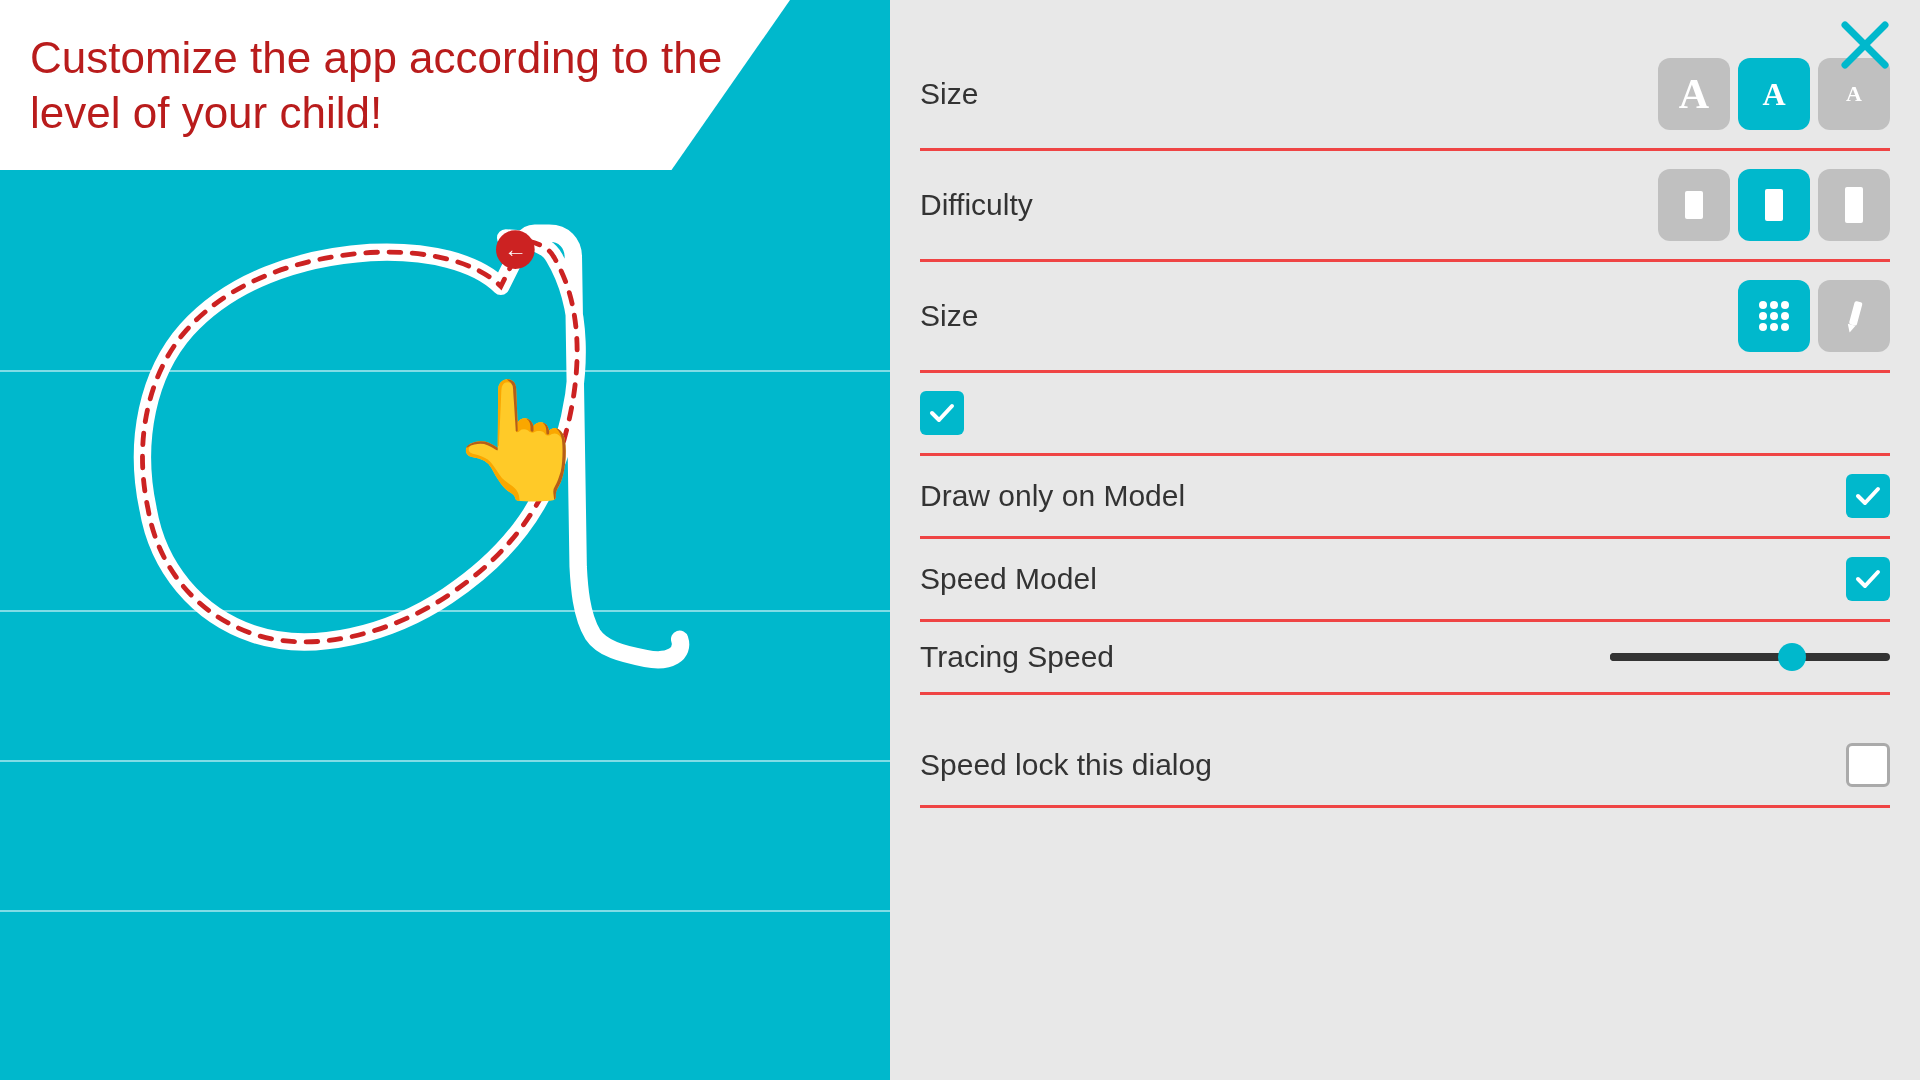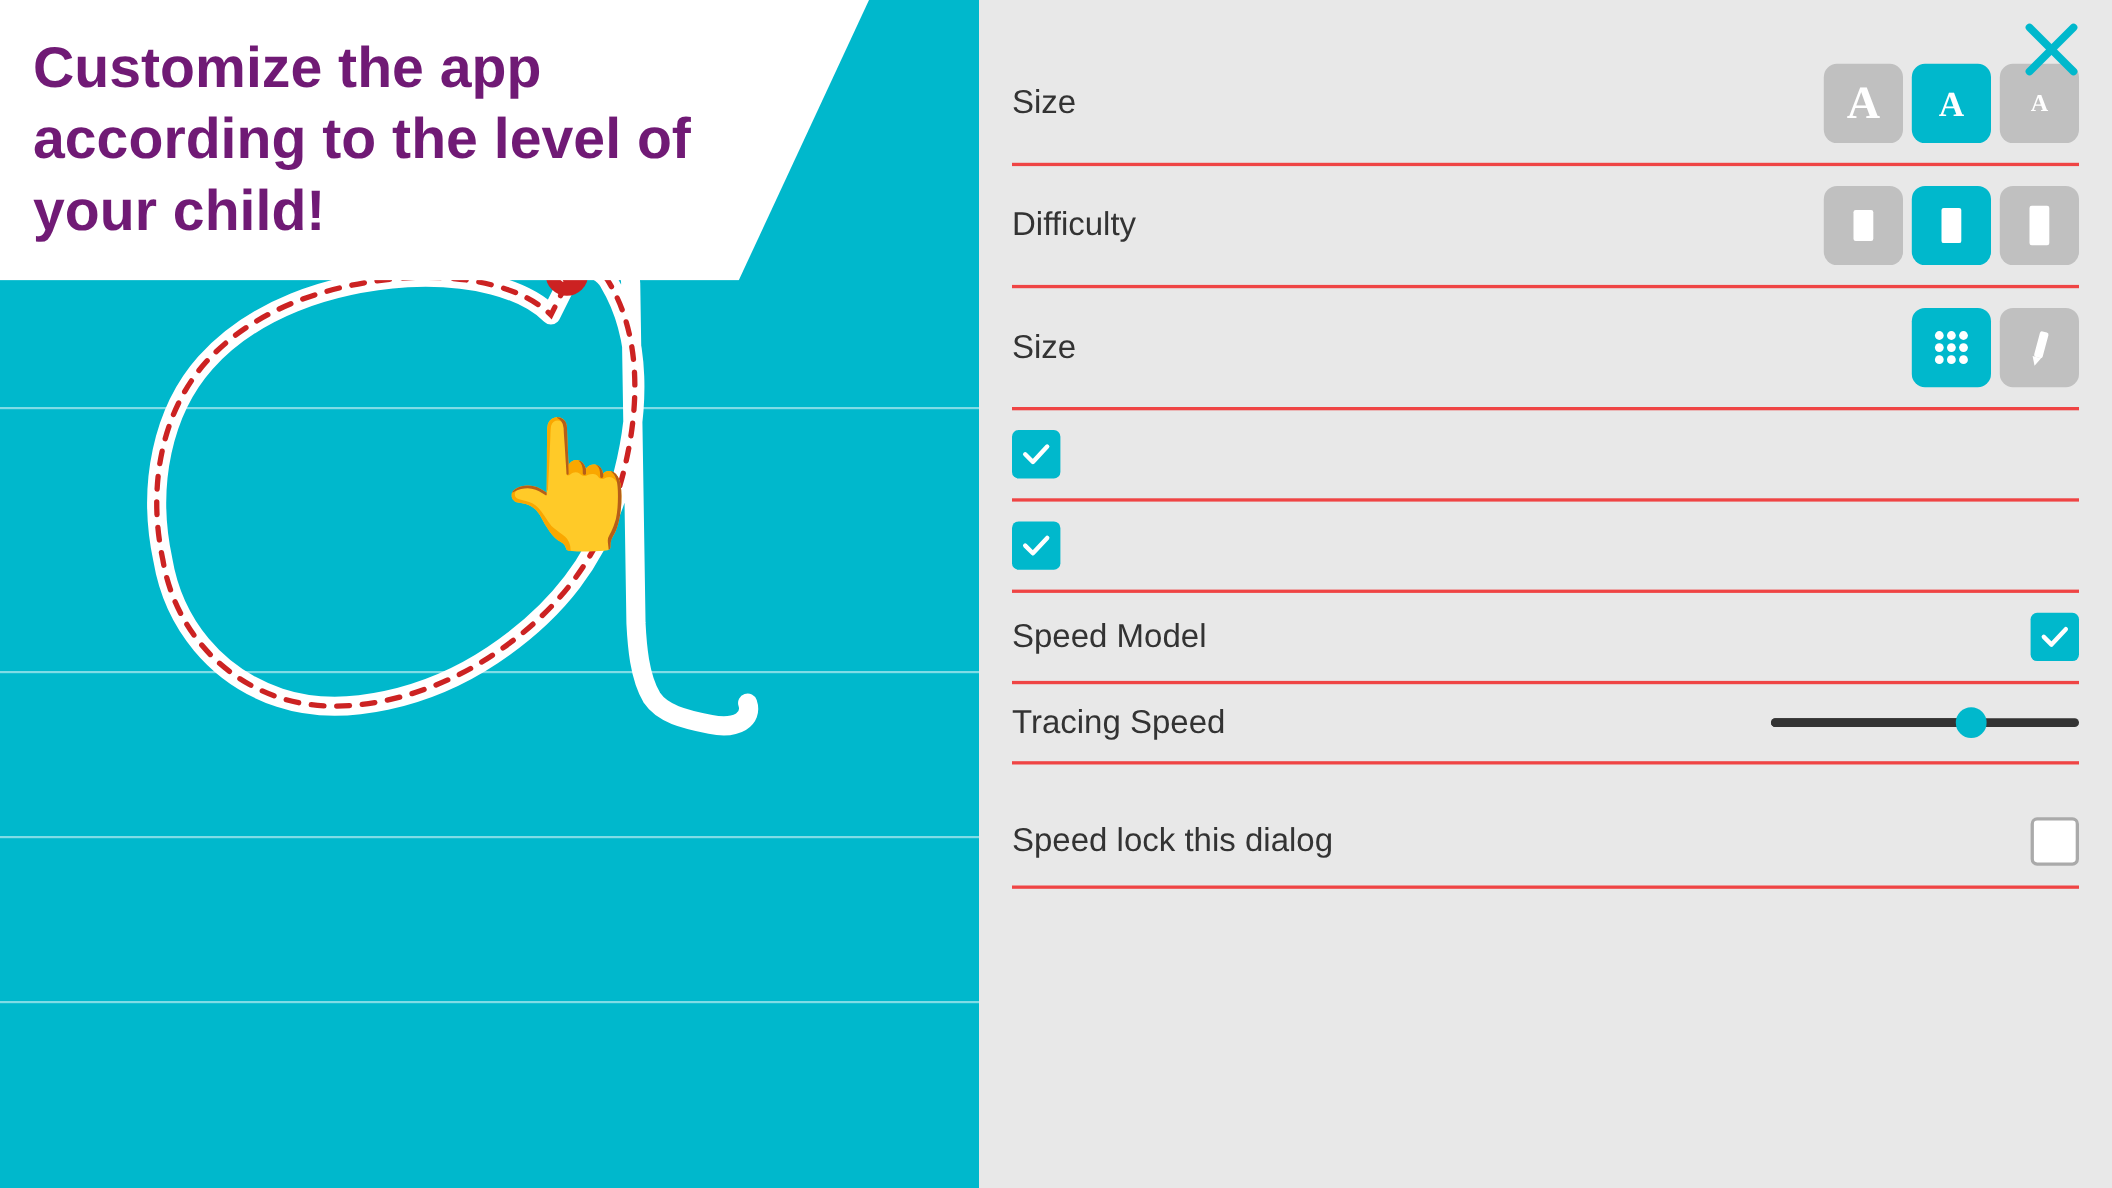--- a/index.html
+++ b/index.html
@@ -25,23 +25,23 @@
       top: 0;
       left: 0;
       width: 790px;
       background: white;
       padding: 30px 40px 30px 30px;
       clip-path: polygon(0 0, 100% 0, 85% 100%, 0 100%);
       z-index: 10;
     }
 
     .title-text {
-      font-size: 52px;
-      font-weight: bold;
-      color: #701a75;
+      font-size: 44px;
+      font-weight: normal;
+      color: #b91c1c;
       line-height: 1.25;
     }
 
     
     .writing-area {
       position: absolute;
       top: 190px;
       left: 0;
       right: 0;
       bottom: 0;
@@ -397,20 +397,21 @@
 
     <div class="setting-row">
       <div class="teal-checkbox">
         <svg viewBox="0 0 30 30" fill="none">
           <polyline points="5,15 12,22 25,8" stroke="white" stroke-width="4" stroke-linecap="round" stroke-linejoin="round"></polyline>
         </svg>
       </div>
     </div>
 
     <div class="setting-row">
+      <span class="setting-label">Draw only on Model</span>
       <div class="teal-checkbox">
         <svg viewBox="0 0 30 30" fill="none">
           <polyline points="5,15 12,22 25,8" stroke="white" stroke-width="4" stroke-linecap="round" stroke-linejoin="round"></polyline>
         </svg>
       </div>
     </div>
 
     <div class="setting-row">
       <span class="setting-label">Speed Model</span>
       <div class="teal-checkbox">

